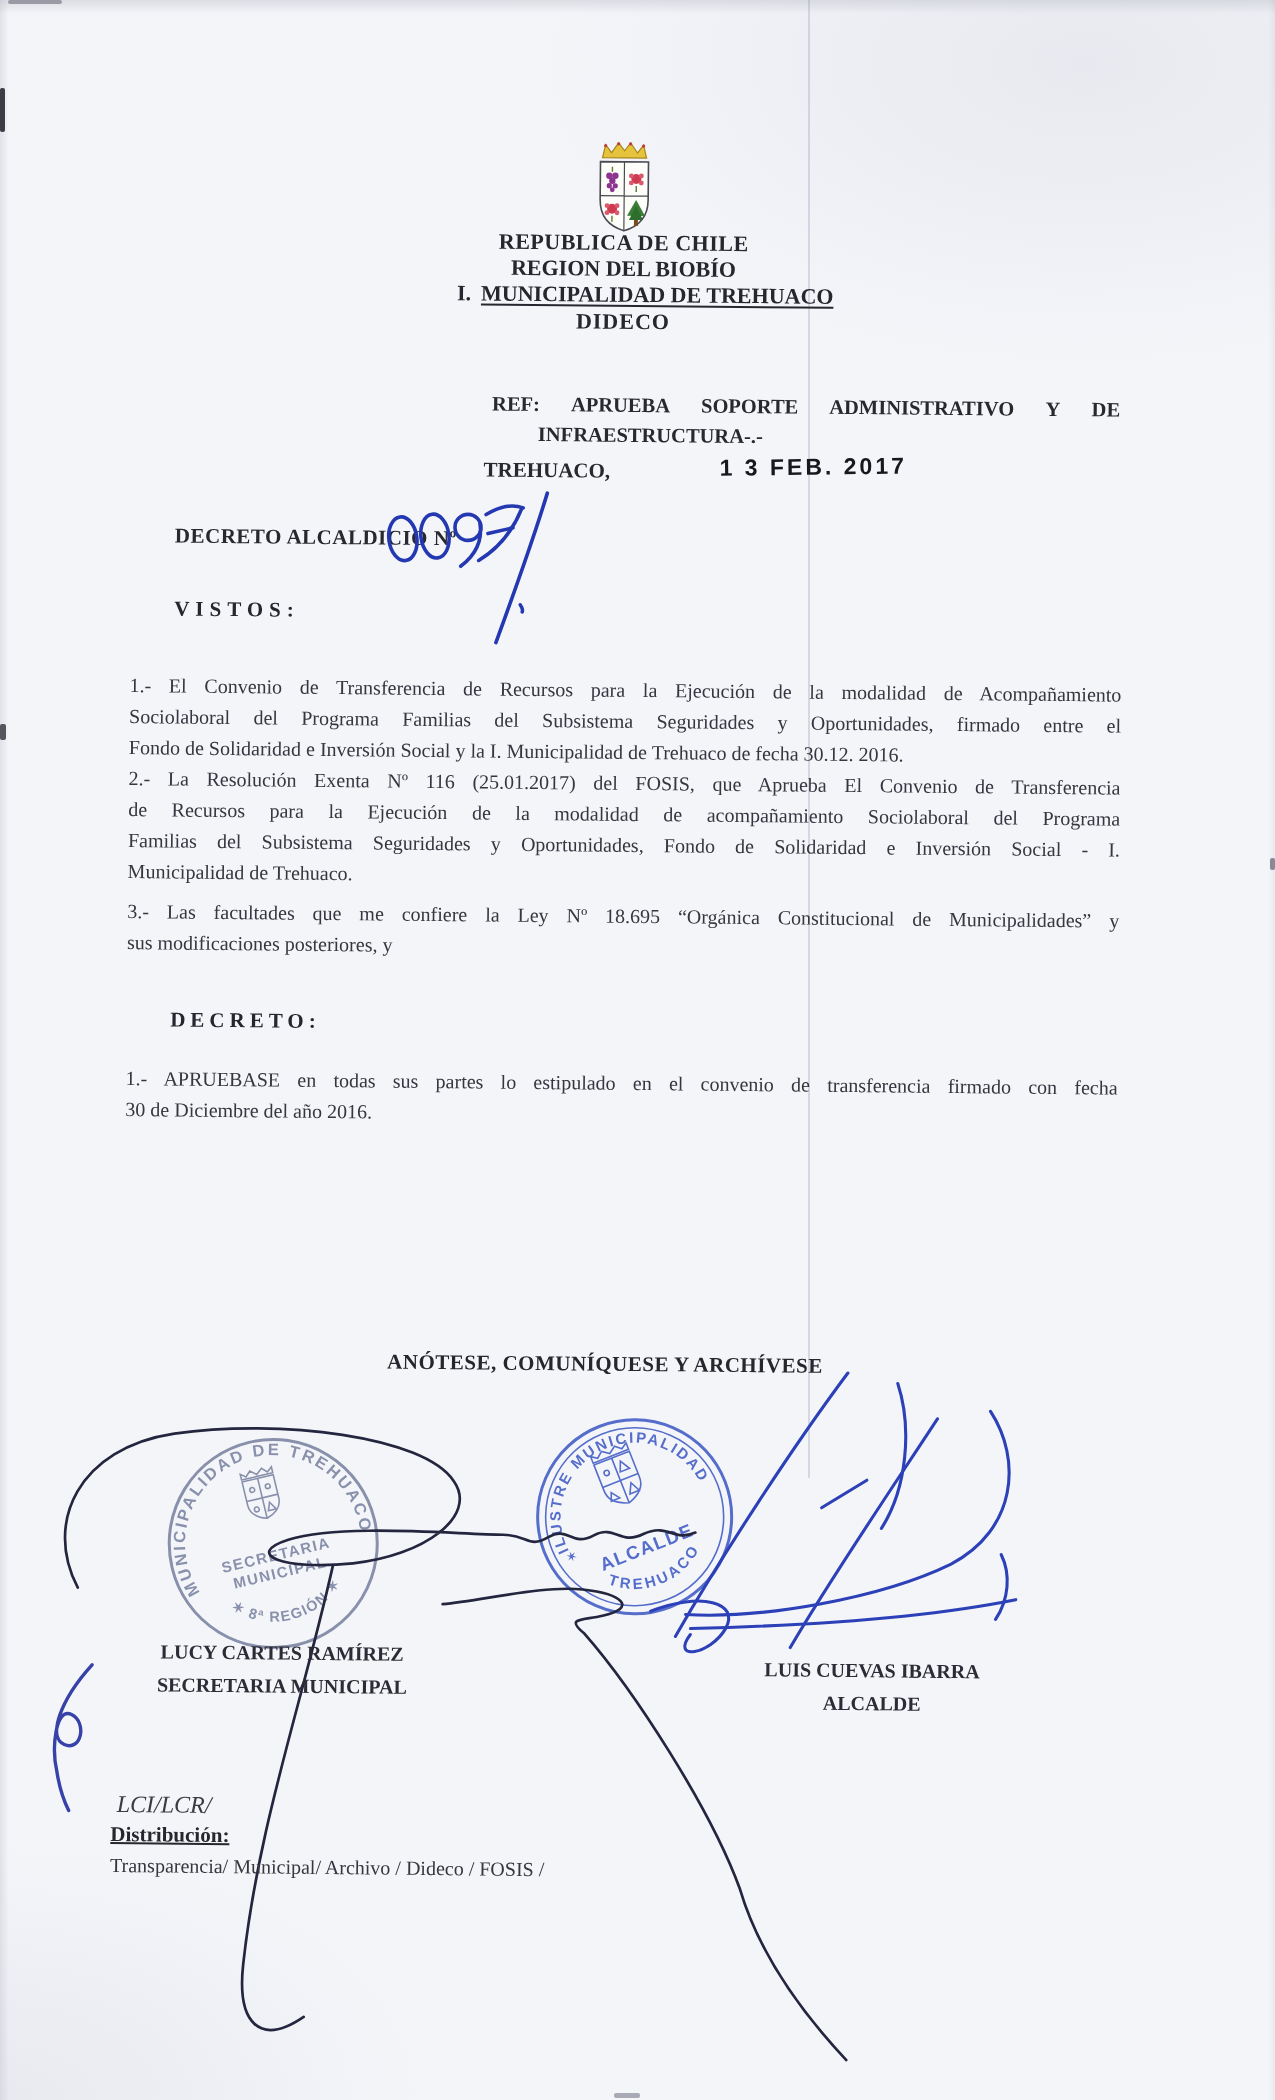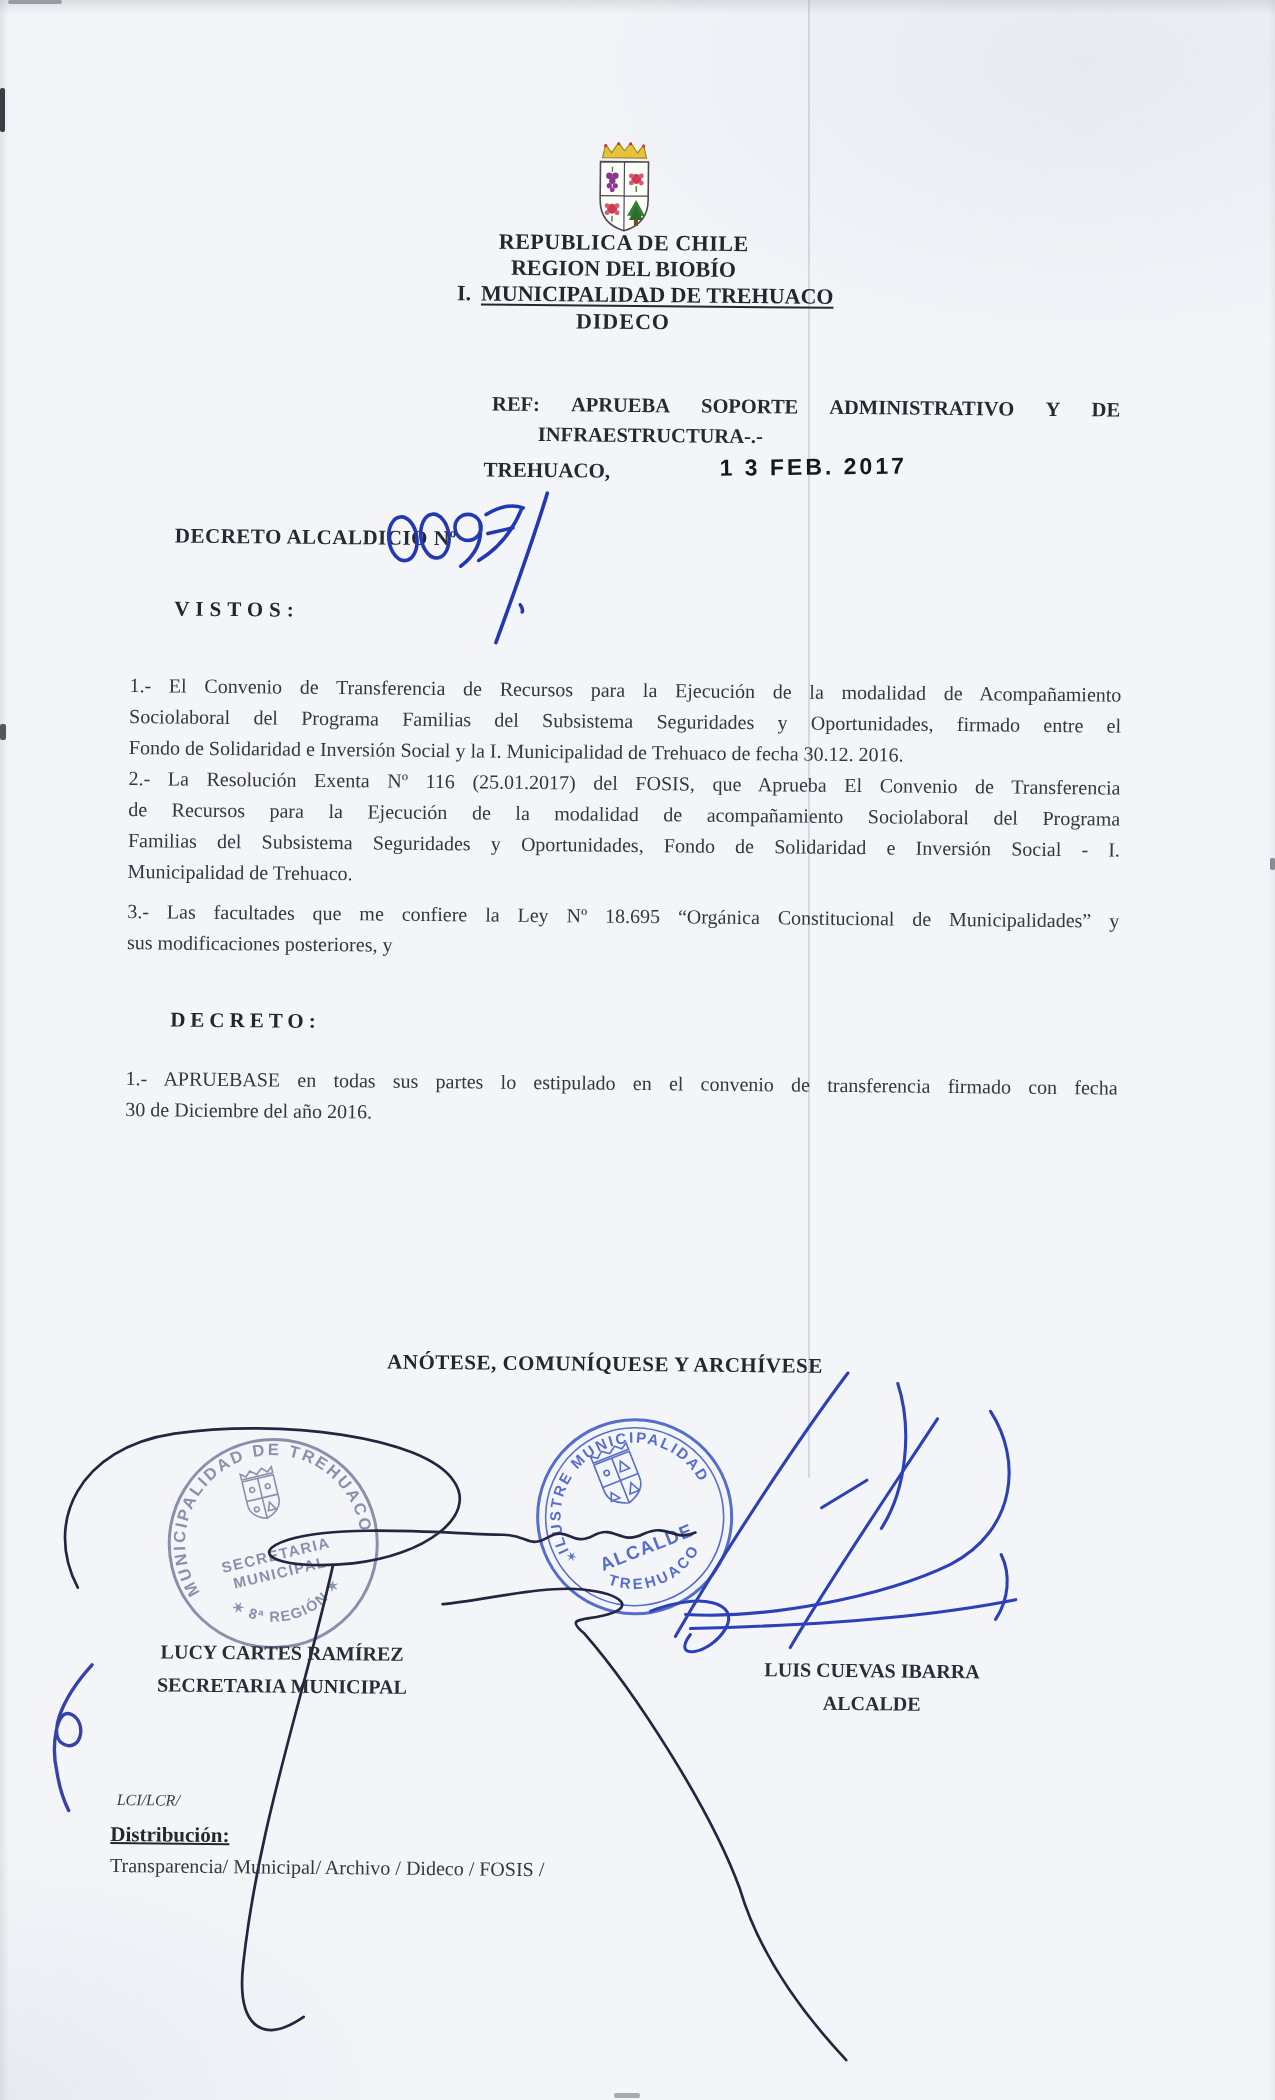--- a/index.html
+++ b/index.html
@@ -51,21 +51,21 @@
   .stamp-left{left:165px;top:1432px;width:230px;height:230px;transform:rotate(-14deg);color:#7d86a4;opacity:.9;}
   .stamp-right{left:538px;top:1414px;width:205px;height:205px;transform:rotate(-22deg);color:#4a63c8;opacity:.93;}
   .sig-dark{left:30px;top:1408px;width:840px;height:680px;color:#23263e;}
   .sig-blue{left:598px;top:1356px;width:450px;height:330px;color:#2c41b8;}
   .sig-squiggle{left:38px;top:1658px;width:110px;height:165px;color:#3742a8;}
 
   .name-block{text-align:center;font-weight:bold;color:#2b2c35;font-size:20px;line-height:33px;}
   .name-left{left:90px;top:1640px;width:400px;}
   .name-right{left:690px;top:1652px;width:380px;}
 
-  .initials{left:126px;top:1796px;font-style:italic;font-size:16px;color:#3a3b44;}
+  .initials{left:126px;top:1796px;font-style:italic;font-size:24px;color:#3a3b44;}
   .dist-label{left:120px;top:1827px;font-size:21px;font-weight:bold;color:#26262e;text-decoration:underline;text-decoration-thickness:2px;}
   .dist-list{left:120px;top:1859px;font-size:20px;color:#35363f;}
 
   .fold-line{left:808px;top:0;width:2px;height:1478px;background:rgba(125,135,165,.26);}
   .artifact{background:#3c3c44;border-radius:2px;}
   .a1{left:0;top:88px;width:5px;height:44px;}
   .a2{left:0;top:724px;width:6px;height:16px;background:#55555e;}
   .a3{left:1270px;top:858px;width:5px;height:12px;background:#8a8a95;}
   .a4{left:8px;top:0;width:54px;height:4px;background:#9a9aa5;}
   .a5{left:614px;top:2093px;width:26px;height:5px;background:#a8aab5;}

